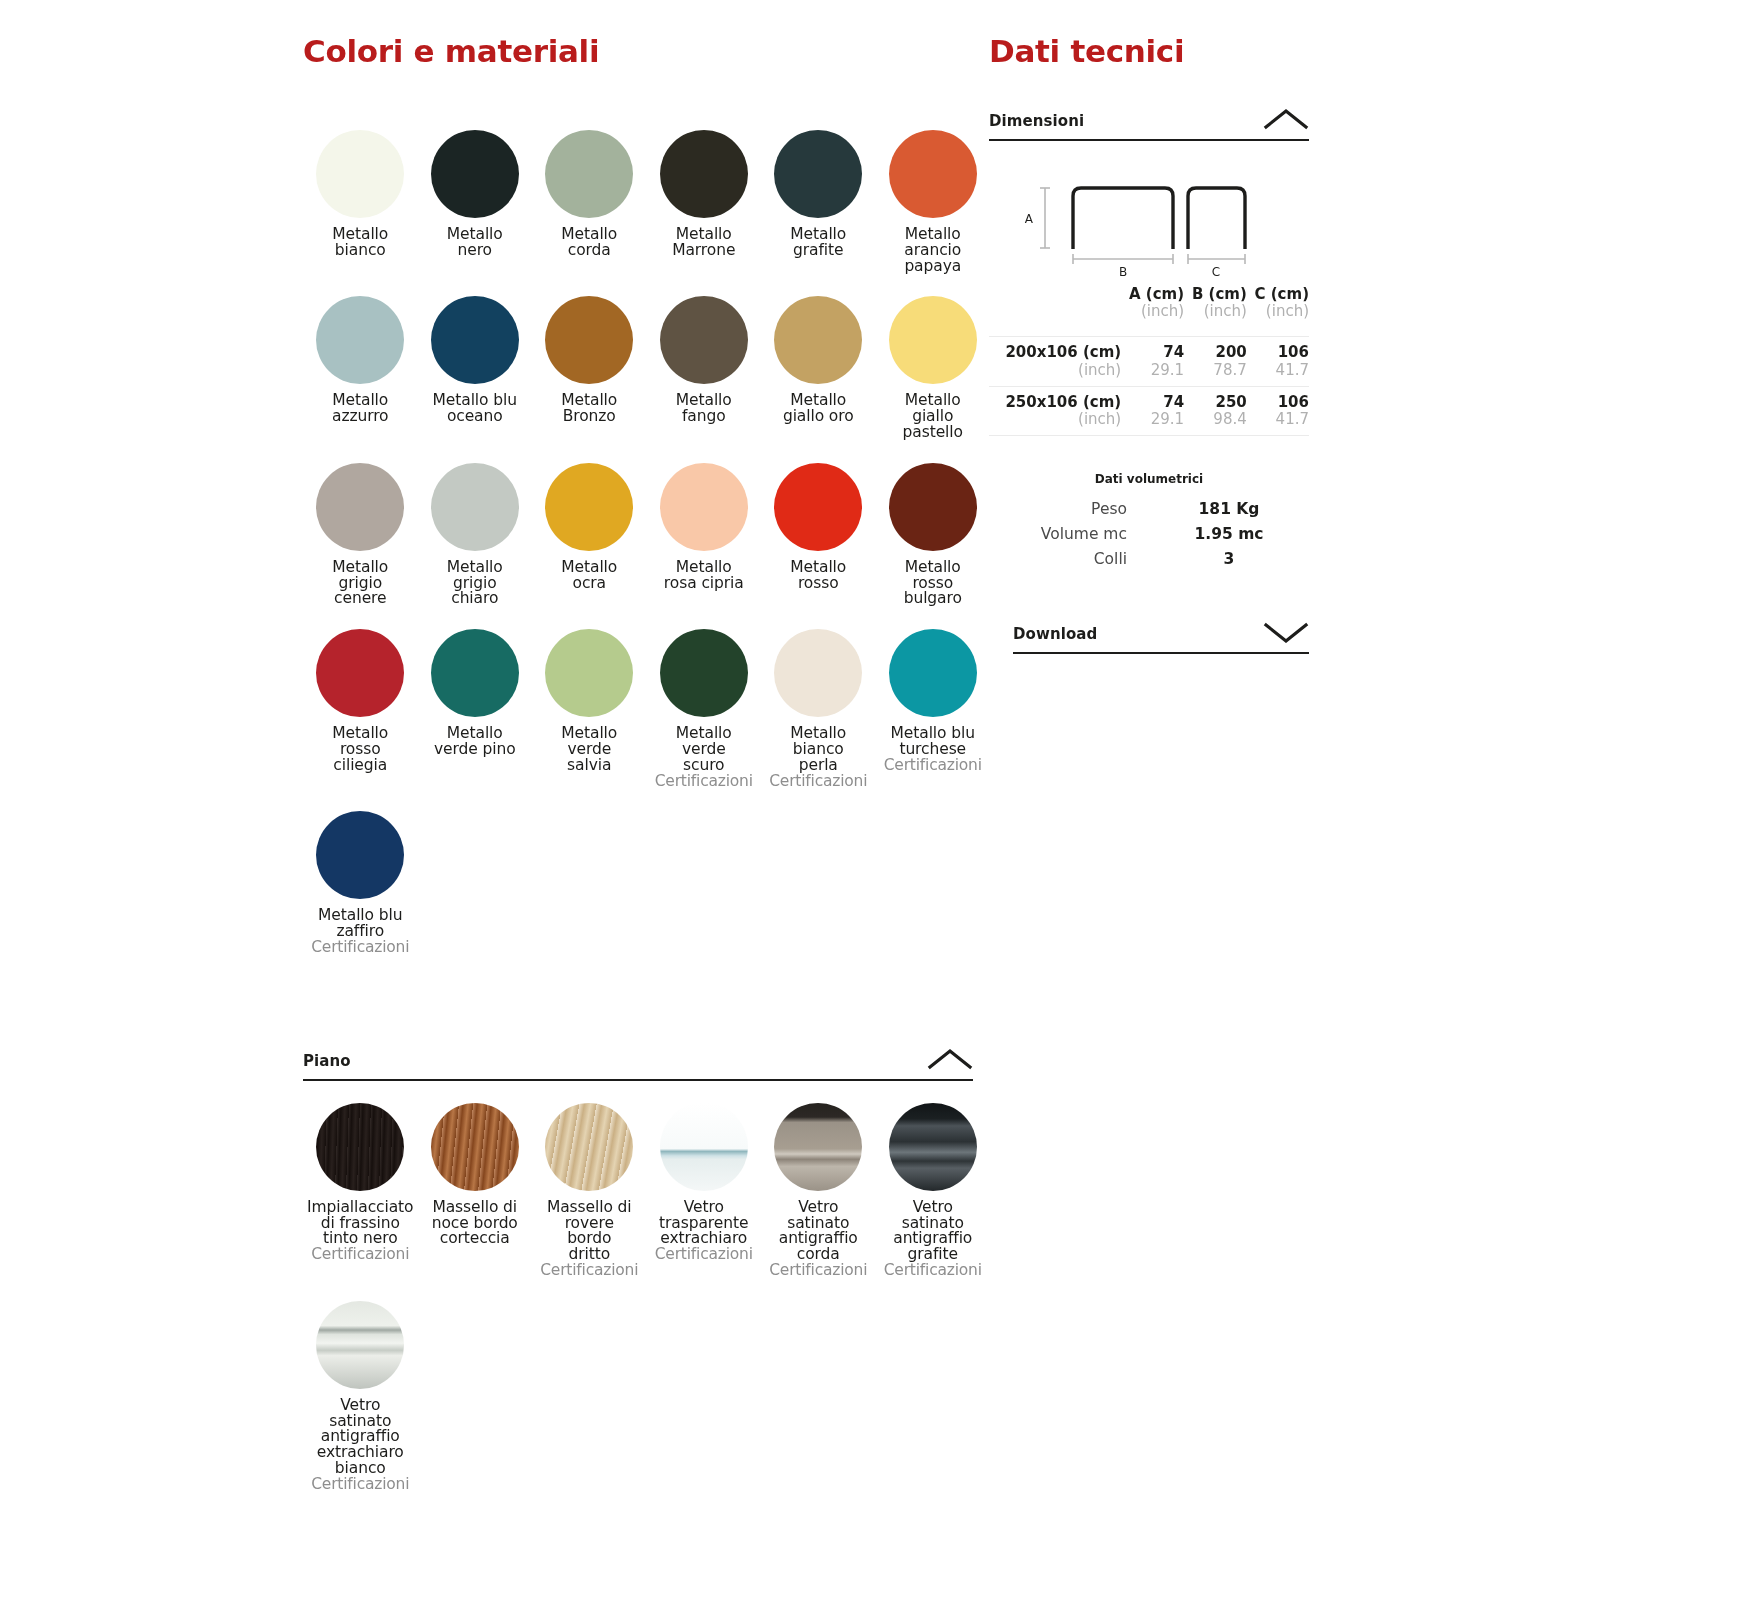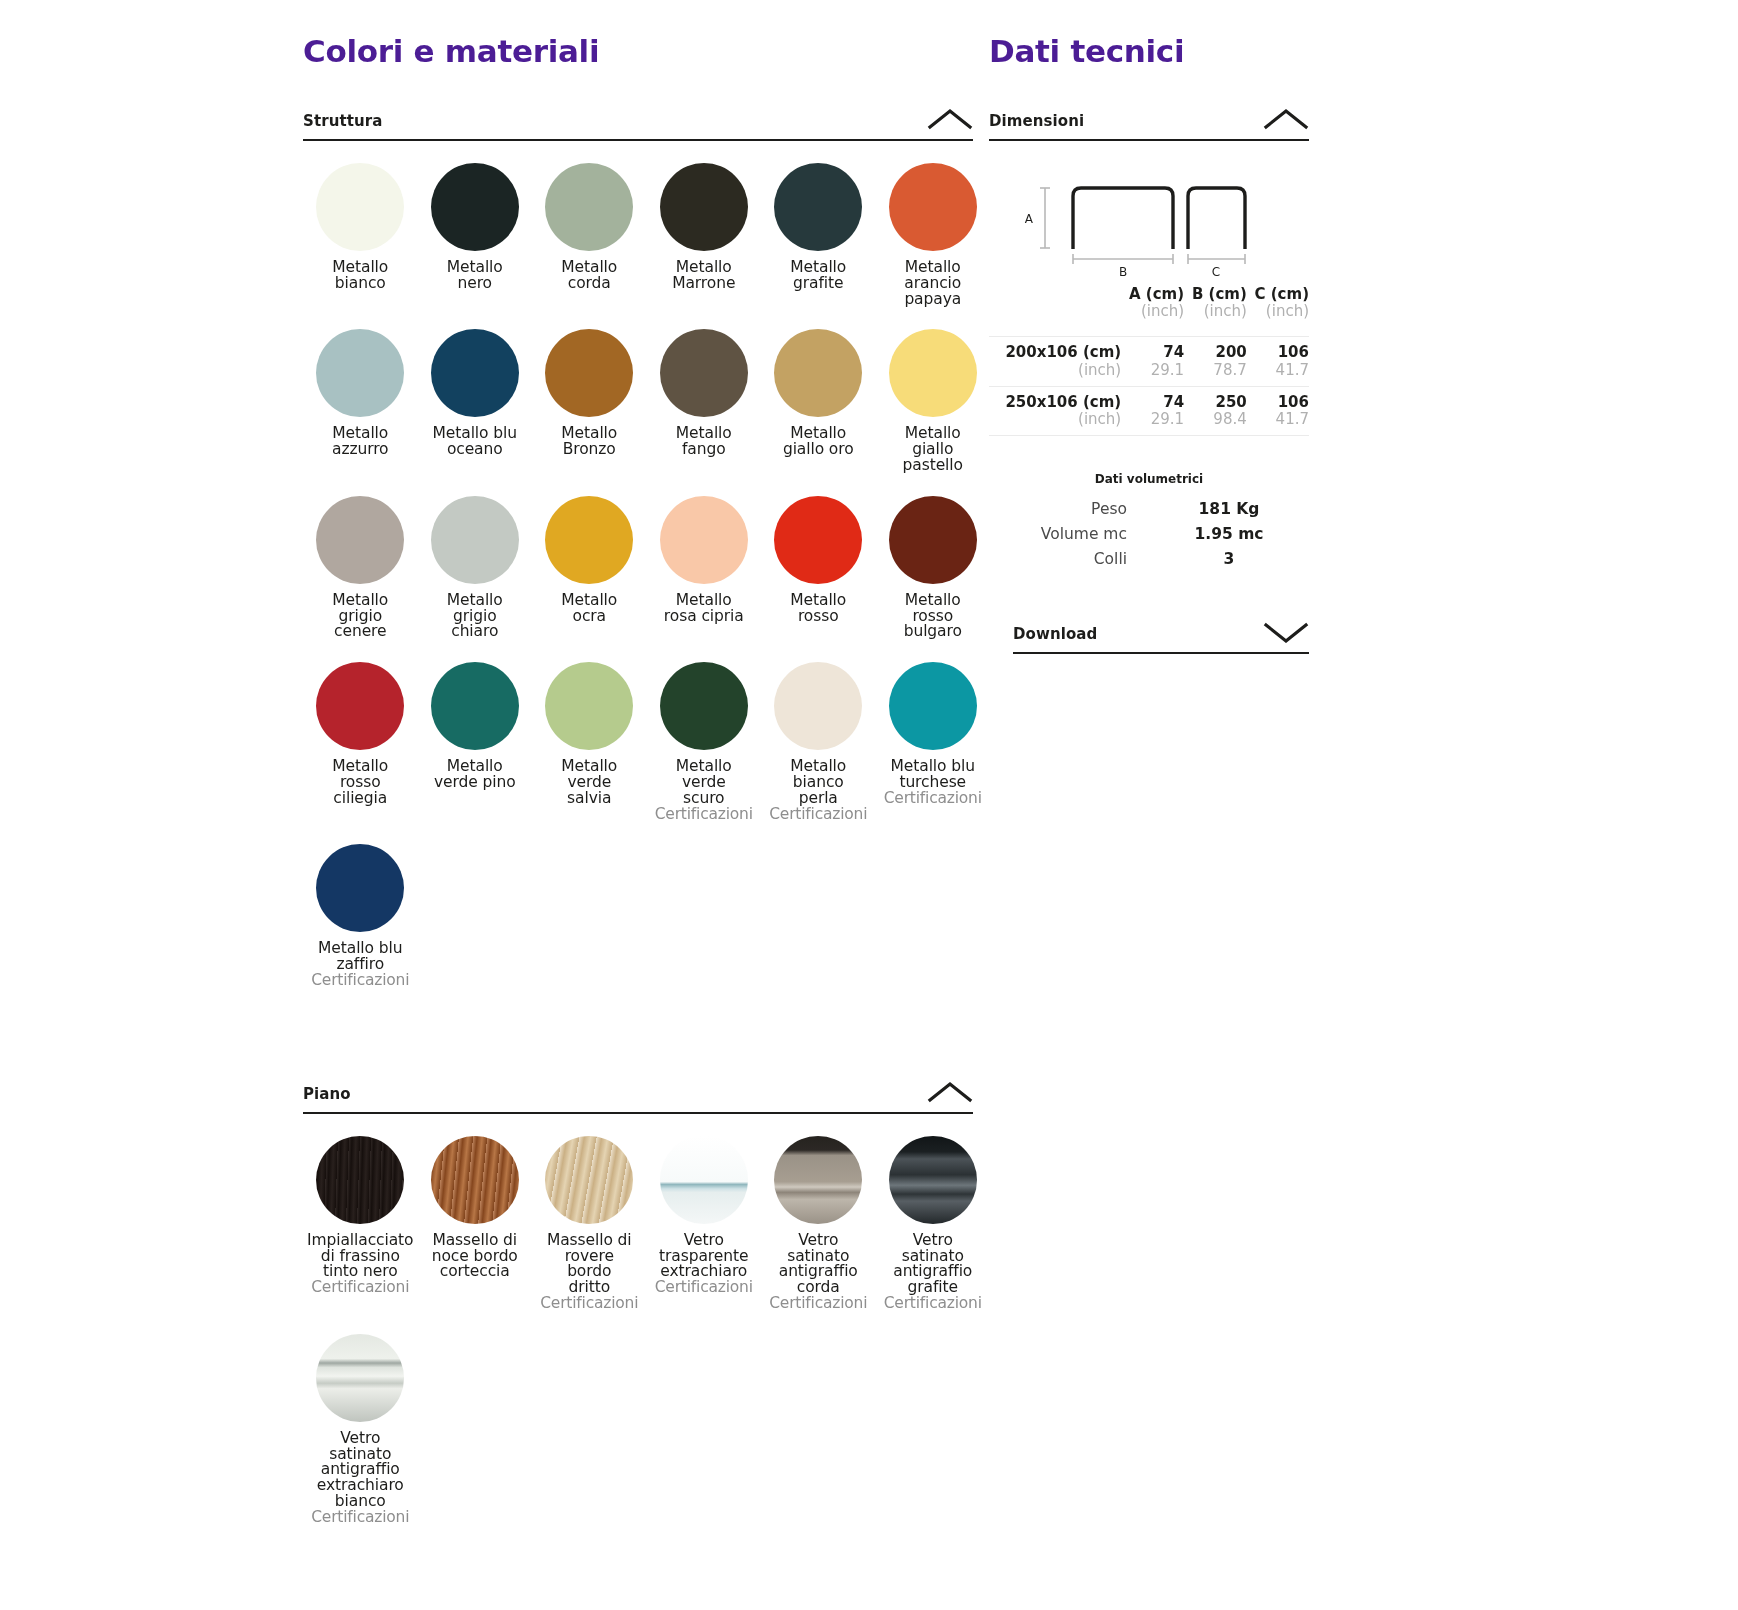--- a/index.html
+++ b/index.html
@@ -34,21 +34,21 @@
     top: 0;
     width: 320px;
   }
 
   h1.section-title {
     font-size: 31px;
     font-weight: 700;
     letter-spacing: -0.3px;
     margin: 0;
     padding: 0;
-    color: #4c1d95;
+    color: #b91c1c;
   }
   .title-row-left { position: absolute; left: 303px; top: 33px; }
   .title-row-right { position: absolute; left: 989px; top: 33px; }
 
   
   .acc-head {
     position: relative;
     display: flex;
     align-items: flex-end;
     justify-content: space-between;
@@ -185,28 +185,20 @@
     <h1 class="section-title">Colori e materiali</h1>
   </div>
 
   <div class="title-row-right">
     <h1 class="section-title">Dati tecnici</h1>
   </div>
 
   <div class="col-left" style="top:108px;">
 
     <div>
-      <div class="acc-head">
-        <span class="acc-title">Struttura</span>
-        <span class="chev">
-          <svg width="46" height="22" viewBox="0 0 46 22">
-            <polyline points="3,19 23,3 43,19" fill="none" stroke="#1d1d1b" stroke-width="3.2" stroke-linecap="square" stroke-linejoin="miter"></polyline>
-          </svg>
-        </span>
-      </div>
       <div class="swatch-grid" id="grid-struttura">
           <div class="swatch-cell">
             <div class="swatch-dot" style="background:#f4f6ea;"></div>
             <div class="swatch-label">Metallo<br>bianco</div>
           </div>
           <div class="swatch-cell">
             <div class="swatch-dot" style="background:#1b2524;"></div>
             <div class="swatch-label">Metallo<br>nero</div>
           </div>
           <div class="swatch-cell">

